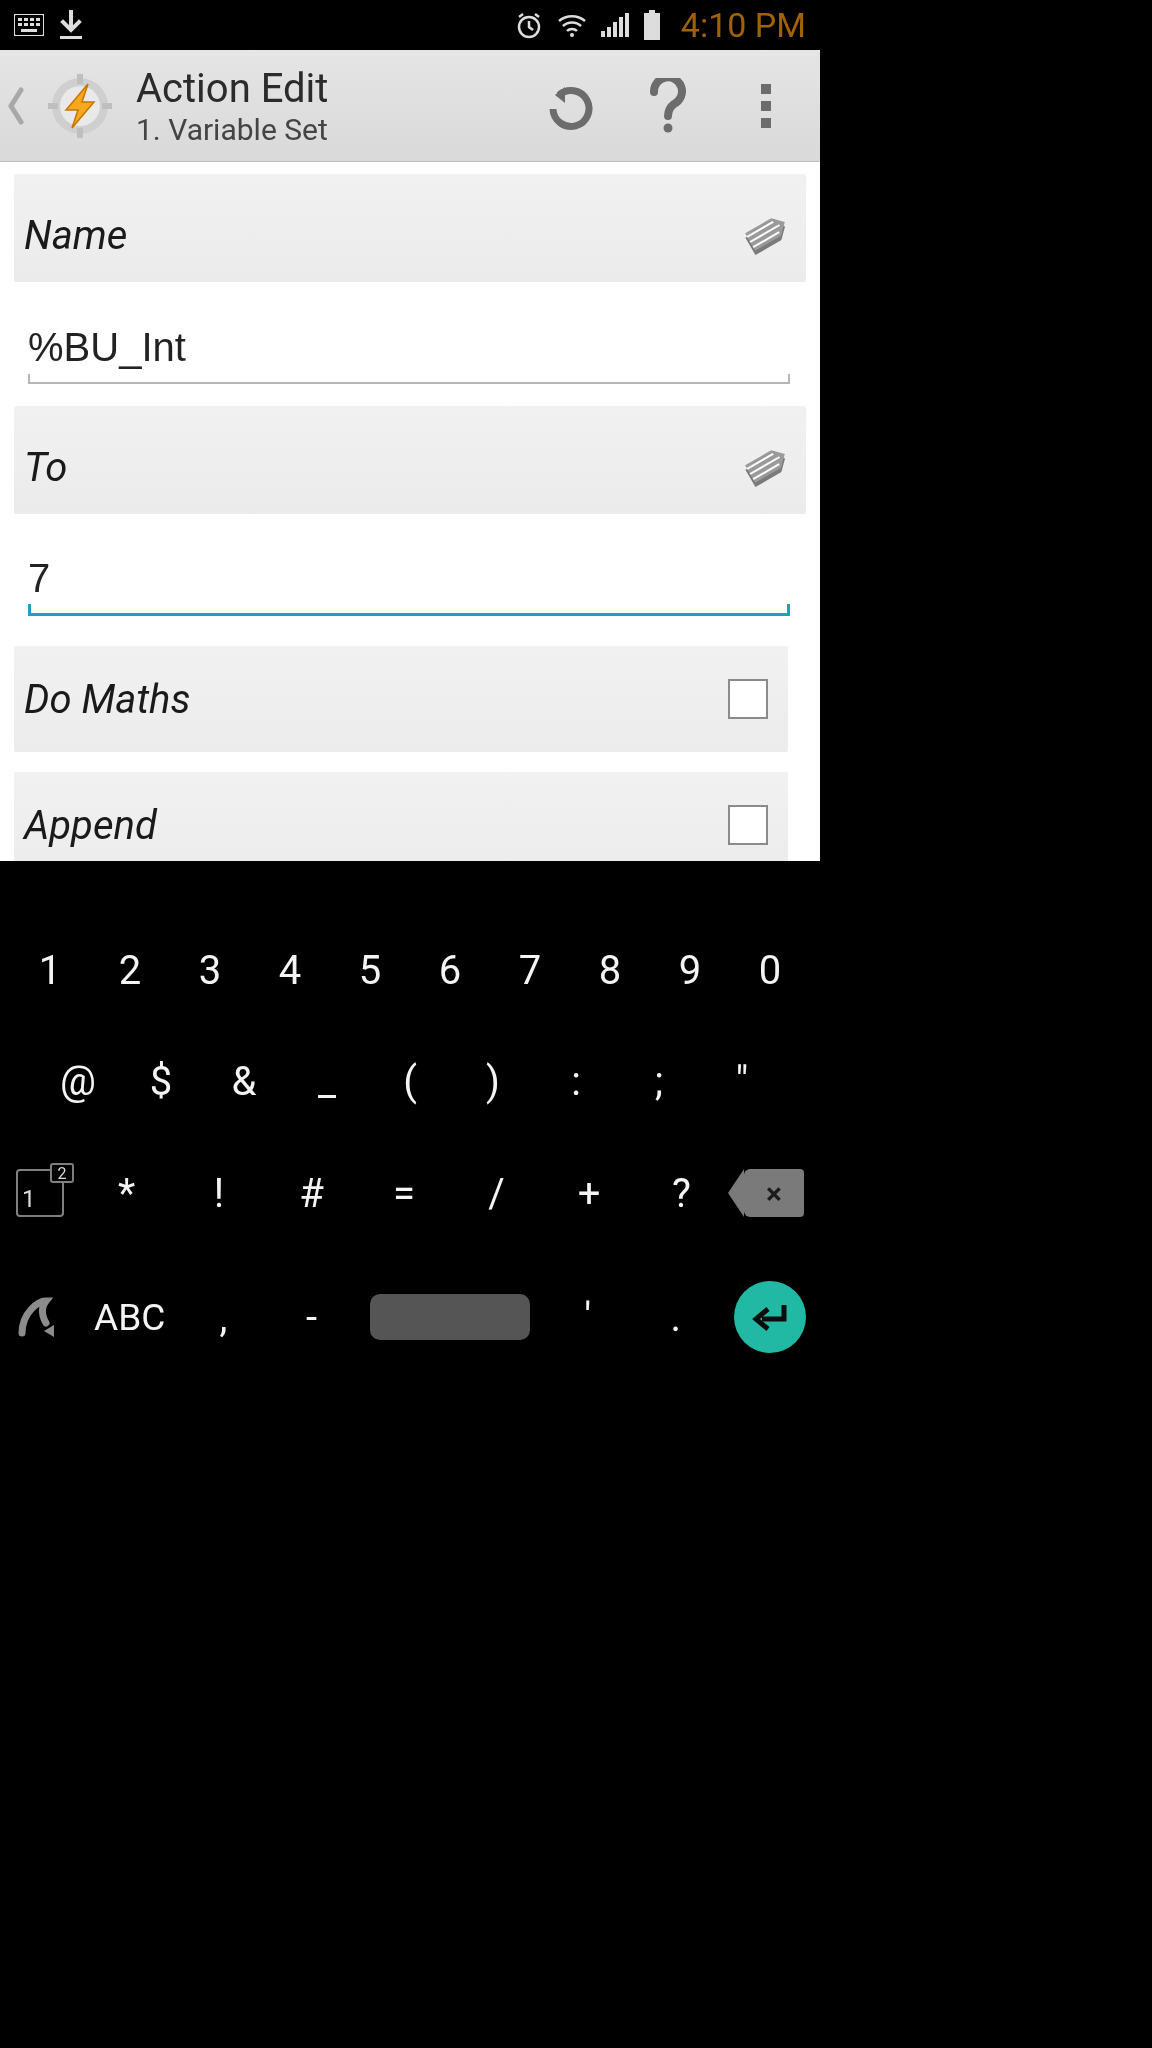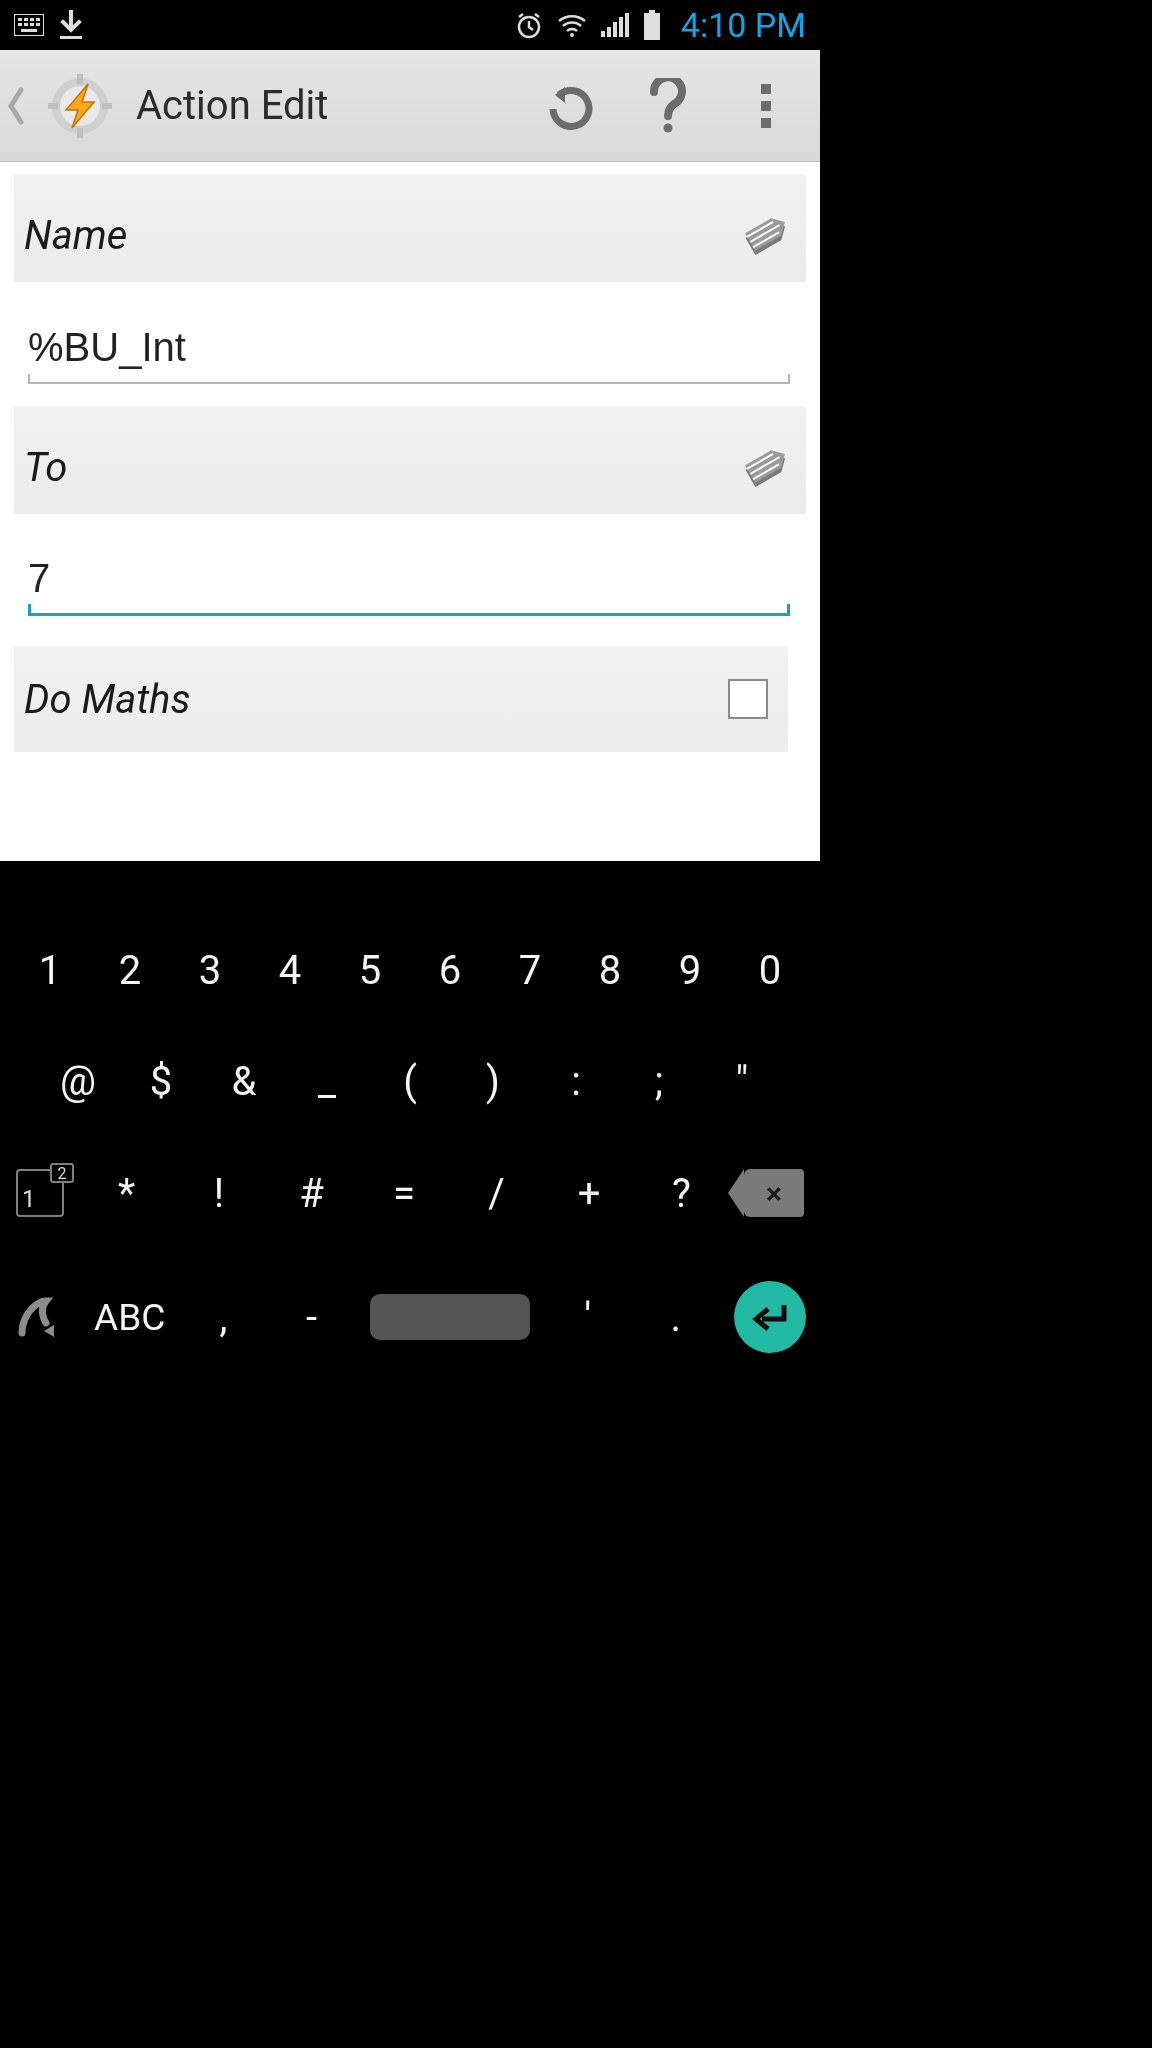--- a/index.html
+++ b/index.html
@@ -22,21 +22,21 @@
     justify-content: space-between;
     padding: 0 14px;
     color: #ddd;
     font-size: 30px;
   }
   .status-left, .status-right {
     display: flex;
     align-items: center;
     gap: 14px;
   }
-  .status-right .time { font-size: 34px; color:#0ea5e9; margin-left:6px; letter-spacing:0px;}
+  .status-right .time { font-size: 34px; color:#a16207; margin-left:6px; letter-spacing:0px;}
   .sb-icon { display:inline-flex; align-items:center; }
 
   
   .app-header {
     height: 112px;
     background: linear-gradient(#e5e5e5, #d9d9d9);
     border-bottom:1px solid #bfbfbf;
     display: flex;
     align-items: center;
     padding: 0 10px 0 6px;
@@ -280,20 +280,21 @@
           <rect x="29" y="0" width="6" height="10"></rect>
           <rect x="29" y="54" width="6" height="10"></rect>
           <rect x="0" y="29" width="10" height="6"></rect>
           <rect x="54" y="29" width="10" height="6"></rect>
         </g>
       <path d="M40 10 L18 36 L30 36 L24 54 L46 28 L34 28 Z" fill="#f7a81e" stroke="#c77500" stroke-width="1.5"></path>
     </svg>
   </div>
   <div class="app-titles">
     <div class="app-title">Action Edit</div>
+    <div class="app-sub">1. Variable Set</div>
   </div>
   <div class="hdr-actions">
     <div class="hdr-btn">
       <svg width="50" height="50" viewBox="0 0 50 50">
           <path d="M20 6 l-10 8 l10 8" fill="#6c6c6c"></path>
           <path d="M14 14 a18 18 0 1 1 -6 14" stroke="#6c6c6c" stroke-width="7" fill="none"></path>
         </svg>
     </div>
     <div class="hdr-btn">
       <svg width="44" height="56" viewBox="0 0 44 56">
@@ -351,20 +352,24 @@
     <div class="field-tick-wrap focused">
       <input class="field-input focused" value="7" style="">
     </div>
   </div>
 
   <div class="checkbox-row">
     <span class="section-title">Do Maths</span>
     <span class="cb-box"></span>
   </div>
 
+  <div class="checkbox-row">
+    <span class="section-title">Append</span>
+    <span class="cb-box"></span>
+  </div>
 
 </div>
 
 <div class="keyboard">
   <div class="kb-row">
     <span class="key">1</span>
     <span class="key">2</span>
     <span class="key">3</span>
     <span class="key">4</span>
     <span class="key">5</span>

